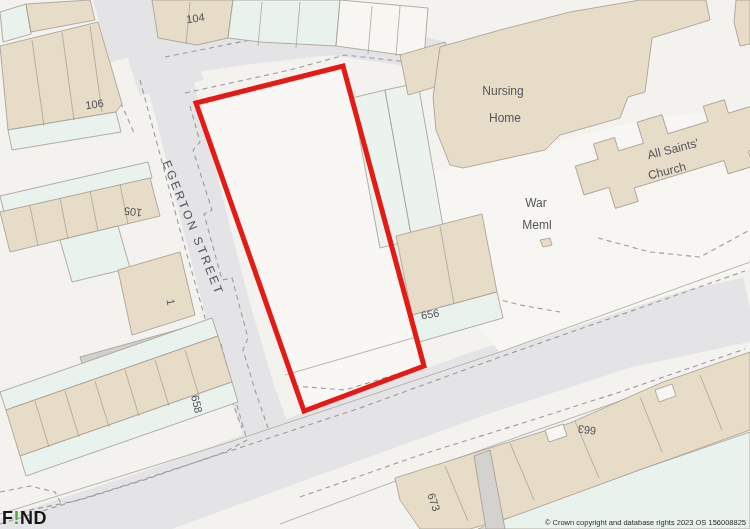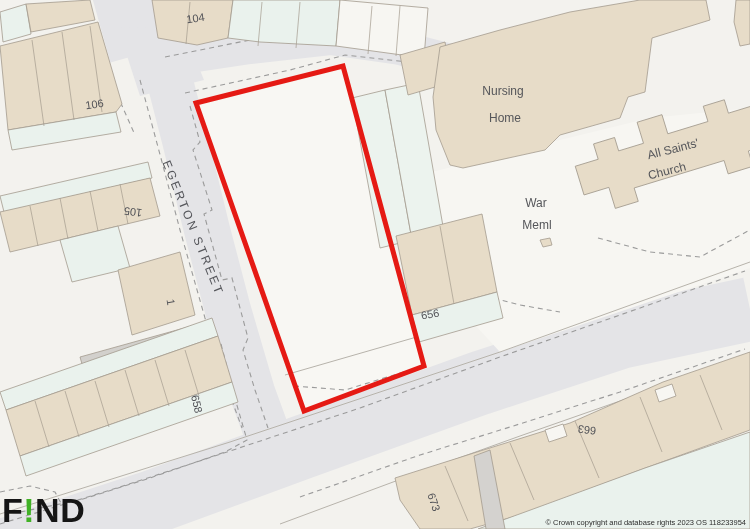--- a/index.html
+++ b/index.html
@@ -4,21 +4,21 @@
 <style>
   html,body{margin:0;padding:0;}
   body{width:750px;height:529px;overflow:hidden;position:relative;
        font-family:"Liberation Sans",sans-serif;background:#f3f2ee;}
   #map-wrap{position:absolute;inset:0;}
   svg{display:block;}
   svg text{font-family:"Liberation Sans",sans-serif;fill:#515257;}
   .plot-num{font-size:11px;}
   .poi{font-size:12px;fill:#55565a;}
   .street{font-size:12px;letter-spacing:2.5px;fill:#54555a;}
-  #logo{position:absolute;left:2px;bottom:2px;font-size:34px;font-weight:600;
+  #logo{position:absolute;left:2px;bottom:2px;font-size:18px;font-weight:600;
         letter-spacing:.5px;color:#151515;line-height:1;}
   #logo .accent{color:#41b226;}
   #copyright{position:absolute;right:4px;bottom:2px;font-size:7.5px;color:#2c2c2c;}
 </style>
 </head>
 <body>
 
 <div id="map-wrap">
 <svg width="750" height="529" viewBox="0 0 750 529">
 
@@ -123,13 +123,13 @@
     <text class="poi" x="537" y="229" text-anchor="middle">Meml</text>
 
     <text class="poi" x="673" y="153" text-anchor="middle" transform="rotate(-14 673 149)">All Saints'</text>
     <text class="poi" x="667" y="175" text-anchor="middle" transform="rotate(-14 667 171)">Church</text>
   </g>
 </svg>
 </div>
 
 <div id="logo"><span>F</span><span class="accent">!</span><span>ND</span></div>
 
-<div id="copyright">© Crown copyright and database rights 2023 OS 118233954</div>
+<div id="copyright">© Crown copyright and database rights 2023 OS 156008825</div>
 
 </body></html>

